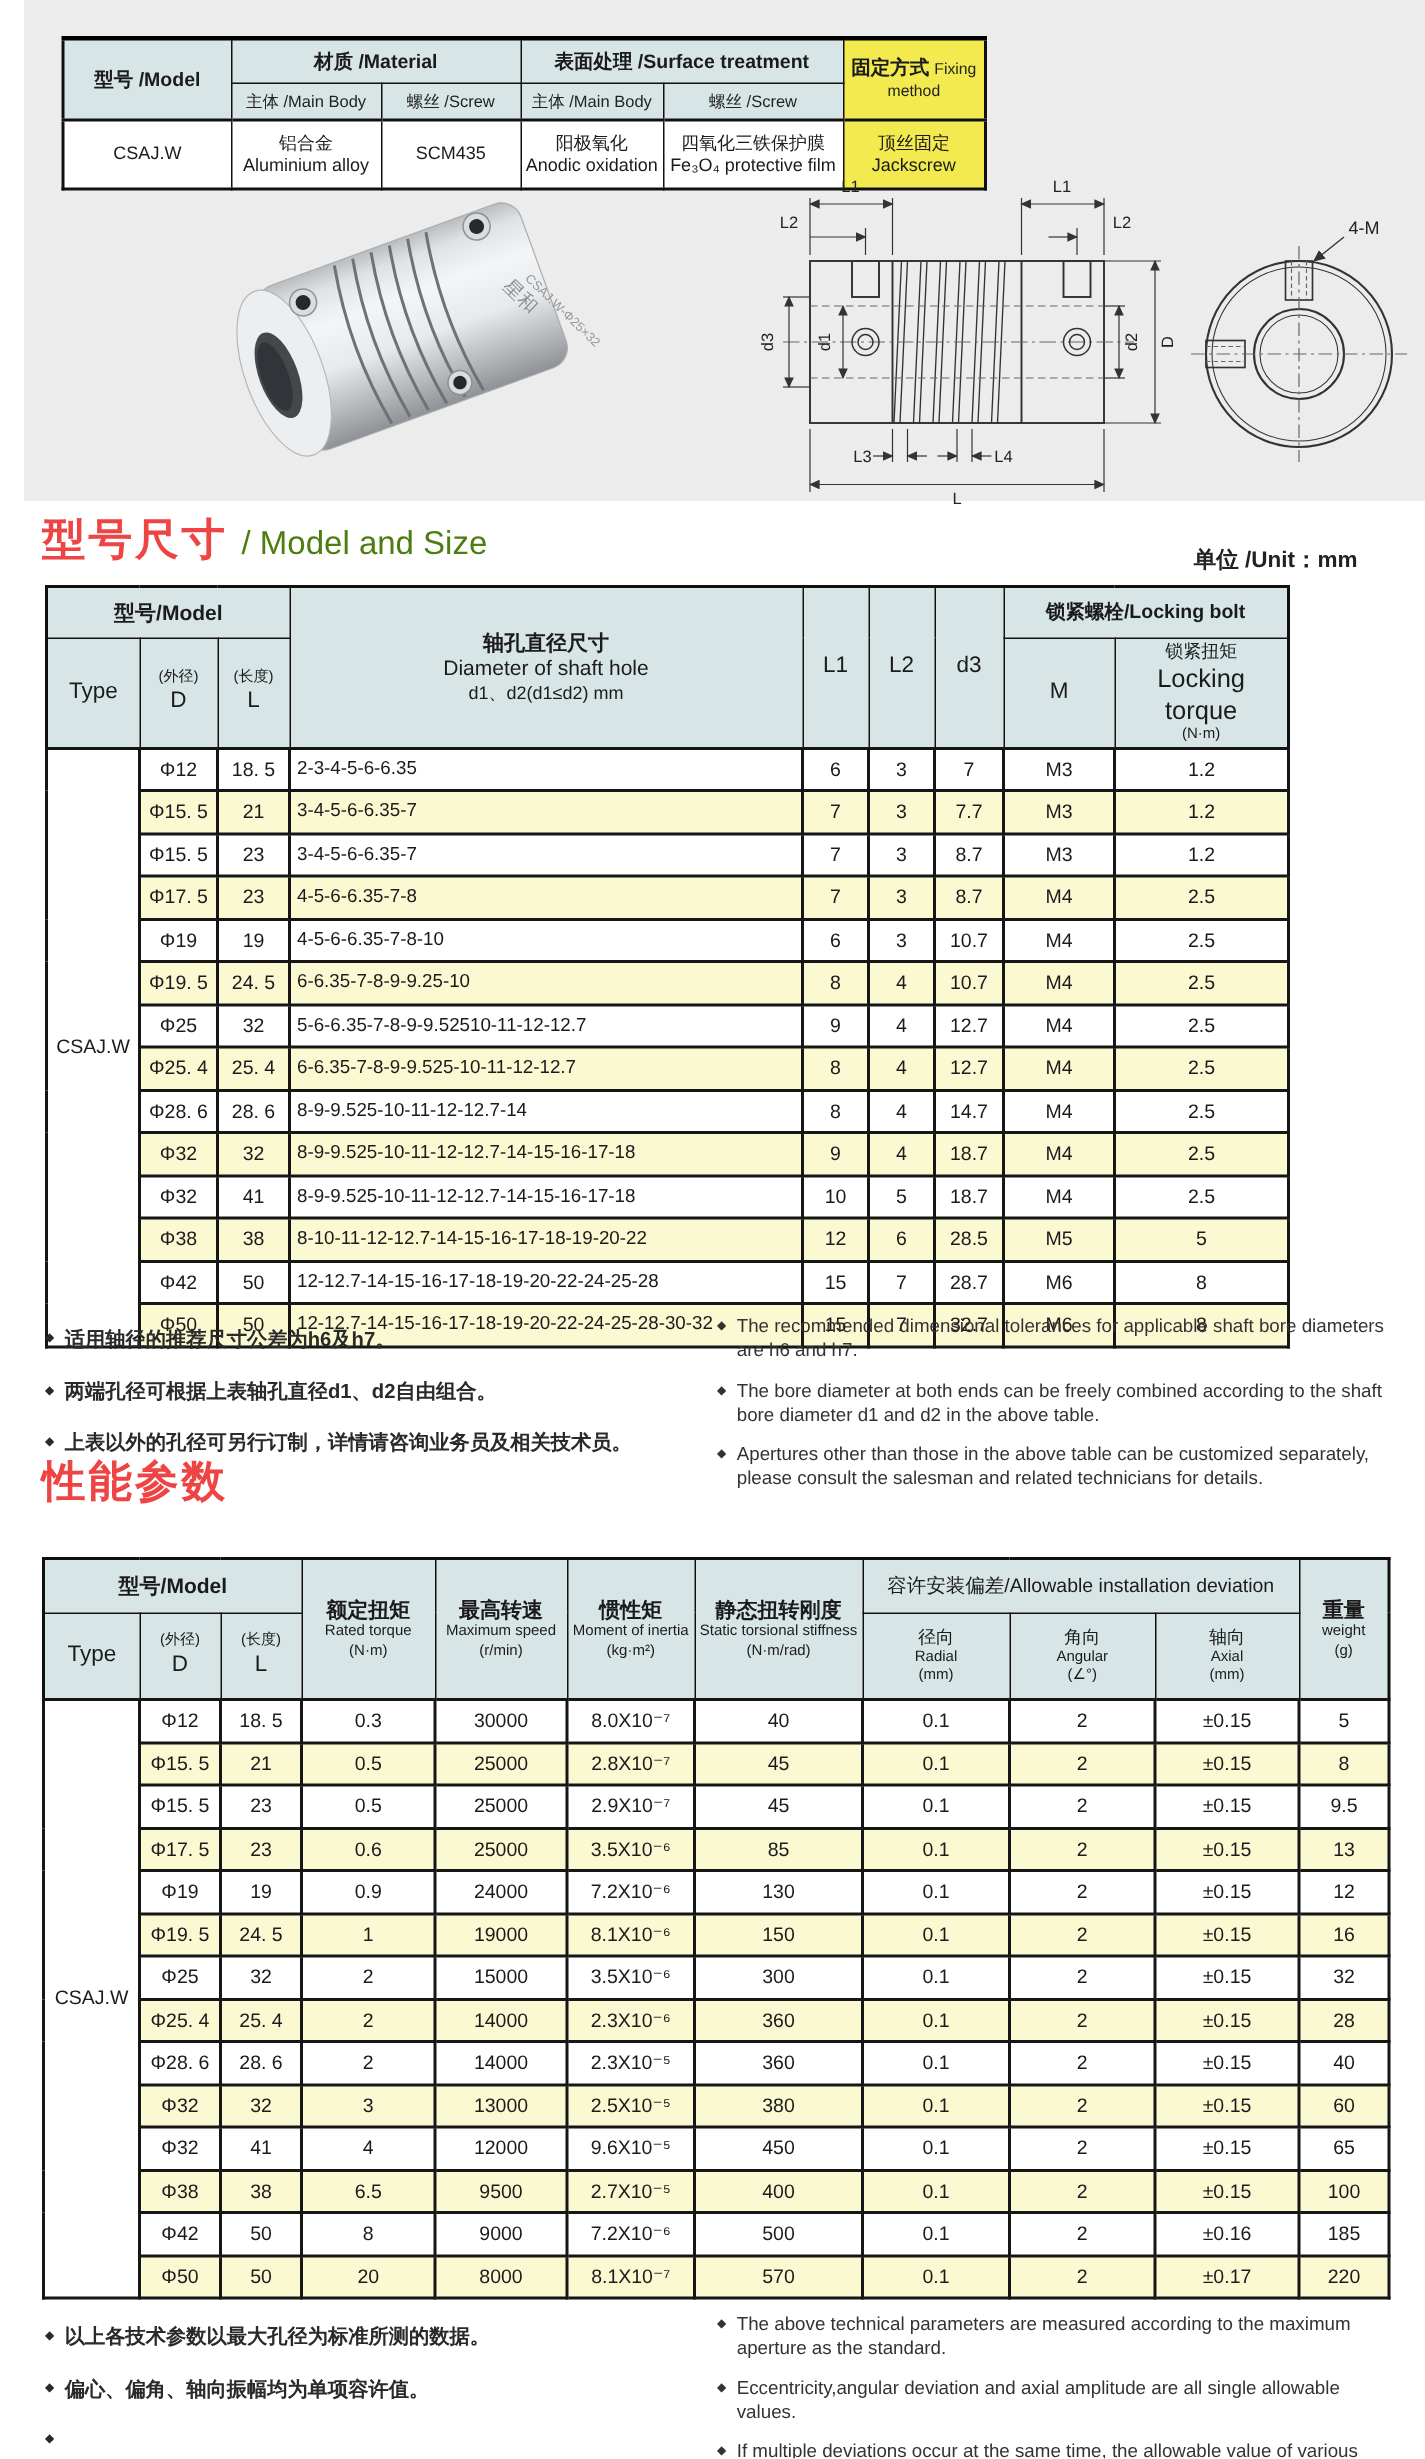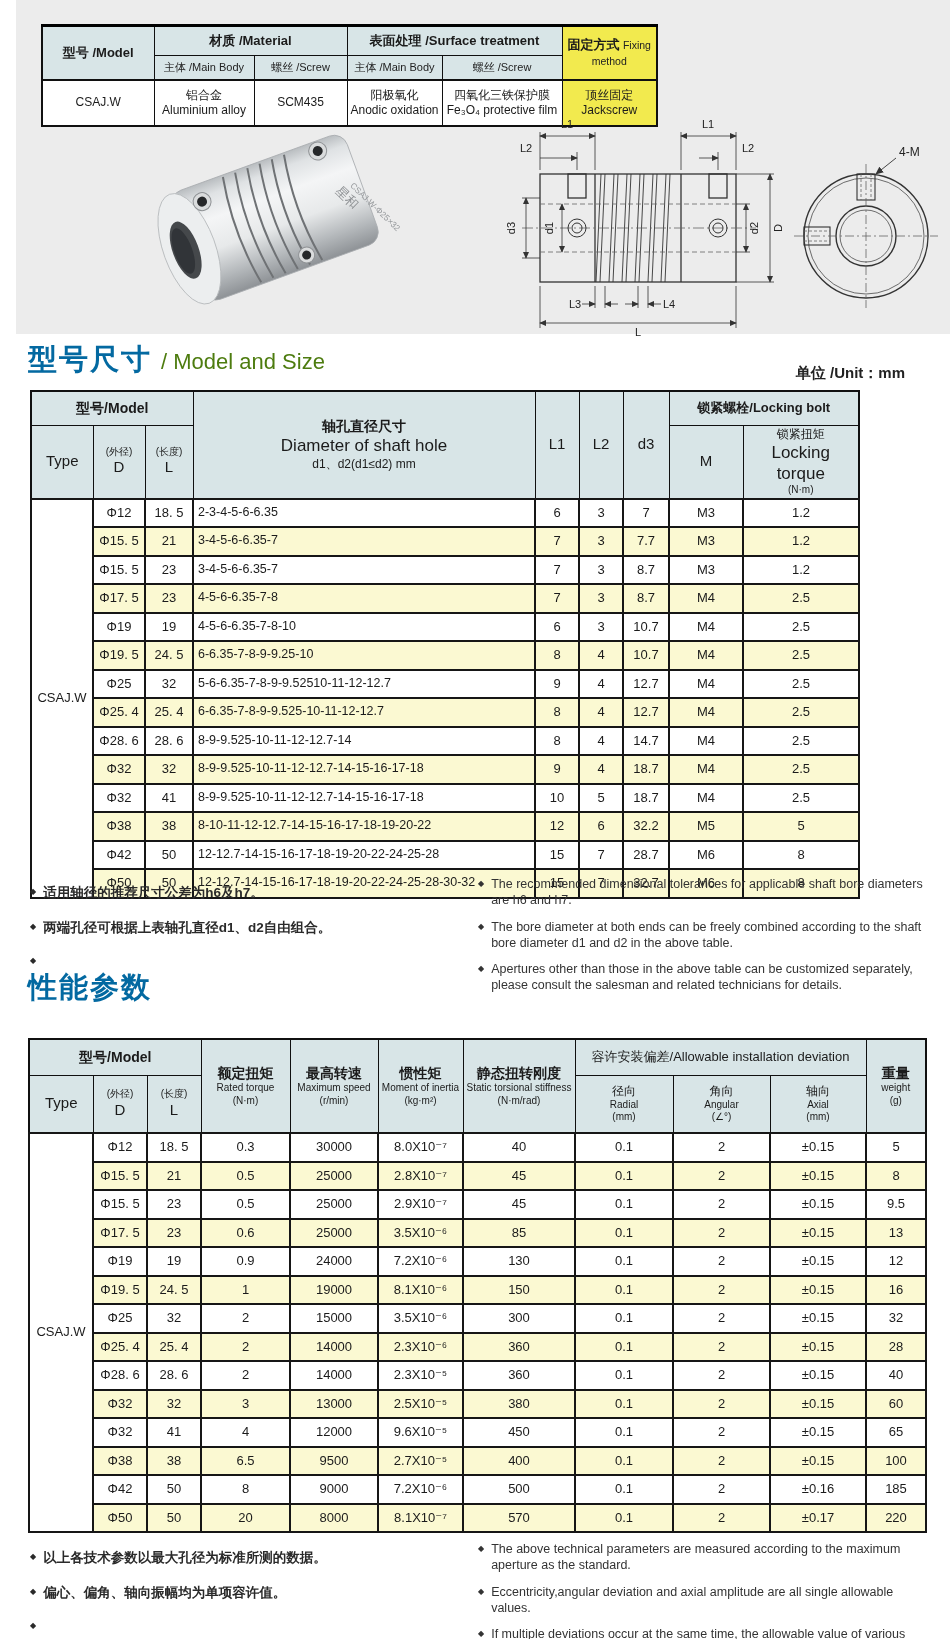--- a/index.html
+++ b/index.html
@@ -13,21 +13,21 @@
   .spec-table th,.spec-table td{border:1px solid #101010;text-align:center;padding:1px 2px;line-height:1.2;}
   .spec-table th{background:#d8e5e7;}
   .spec-table tbody td{border-top:2px solid #101010;height:42px;background:#fff;}
   .spec-table .fixing{background:#f2ea4e;}
   .spec-zh{font-size:13px;font-weight:bold;display:inline;}
   .spec-en{font-size:10.5px;font-weight:normal;display:inline;color:#222;}
   .two-line div{line-height:1.25;}
 
   
   .sec-title{position:absolute;left:28px;display:flex;align-items:baseline;gap:9px;white-space:nowrap;}
-  .sec-title .zh{font-size:29px;font-weight:bold;color:#0369a1;letter-spacing:2px;}
+  .sec-title .zh{font-size:29px;font-weight:bold;color:#ef4444;letter-spacing:2px;}
   .sec-title .en{font-size:22px;color:#4d7c0f;}
   .unit{position:absolute;right:45px;top:364px;font-size:15px;font-weight:bold;color:#222;}
 
   
   .data-table{position:absolute;border-collapse:collapse;table-layout:fixed;background:#fff;
               font-size:13px;border:2px solid #101010;}
   .data-table th{background:#d8e5e7;border:1px solid #101010;font-weight:normal;padding:1px 2px;line-height:1.25;}
   .data-table td{border:2px solid #161616;text-align:center;padding:1px 4px;line-height:1.1;}
   .data-table thead{border-bottom:2px solid #101010;margin-top:24px;}
   .data-table tbody tr{height:28.5px;}
@@ -277,21 +277,21 @@
         <col style="width:44px">
         <col style="width:46px">
         <col style="width:74px">
         <col style="width:116px">
       </colgroup>
     <thead>
       <tr style="height:34px">
         <th colspan="3"><span class="hd-zh">型号/Model</span></th>
         <th rowspan="2">
           <div class="hd-zh">轴孔直径尺寸</div>
-          <div style="font-size:17px">Diameter of shaft hole</div>
+          <div style="font-size:14px">Diameter of shaft hole</div>
           <div style="font-size:12px">d1、d2(d1≤d2) mm</div>
         </th>
         <th rowspan="2" class="hd-big">L1</th>
         <th rowspan="2" class="hd-big">L2</th>
         <th rowspan="2" class="hd-big">d3</th>
         <th colspan="2"><span class="hd-zh" style="font-size:13px">锁紧螺栓/Locking bolt</span></th>
       </tr>
       <tr style="height:43px">
         <th><span class="hd-big">Type</span></th>
         <th>
@@ -421,21 +421,21 @@
           <td>18.7</td>
           <td>M4</td>
           <td>2.5</td>
         </tr>
         <tr>
           <td>Φ38</td>
           <td>38</td>
           <td class="left">8-10-11-12-12.7-14-15-16-17-18-19-20-22</td>
           <td>12</td>
           <td>6</td>
-          <td>32.2</td>
+          <td>28.5</td>
           <td>M5</td>
           <td>5</td>
         </tr>
         <tr>
           <td>Φ42</td>
           <td>50</td>
           <td class="left">12-12.7-14-15-16-17-18-19-20-22-24-25-28</td>
           <td>15</td>
           <td>7</td>
           <td>28.7</td>
@@ -459,20 +459,21 @@
       <div class="note-item">
         <span class="bullet">◆</span>
         <span>适用轴径的推荐尺寸公差为h6及h7。</span>
       </div>
       <div class="note-item">
         <span class="bullet">◆</span>
         <span>两端孔径可根据上表轴孔直径d1、d2自由组合。</span>
       </div>
       <div class="note-item">
         <span class="bullet">◆</span>
+        <span>上表以外的孔径可另行订制，详情请咨询业务员及相关技术员。</span>
       </div>
     </div>
   <div class="notes notes-en" style="top:876px">
       <div class="note-item">
         <span class="bullet">◆</span>
         <span>The recommended dimensional tolerances for applicable shaft bore diameters are h6 and h7.</span>
       </div>
       <div class="note-item">
         <span class="bullet">◆</span>
         <span>The bore diameter at both ends can be freely combined according to the shaft bore diameter d1 and d2 in the above table.</span>

